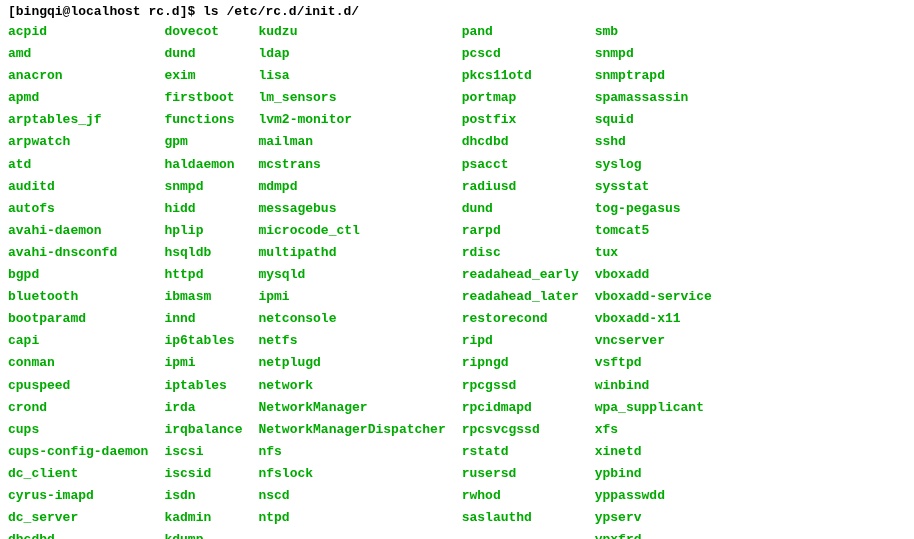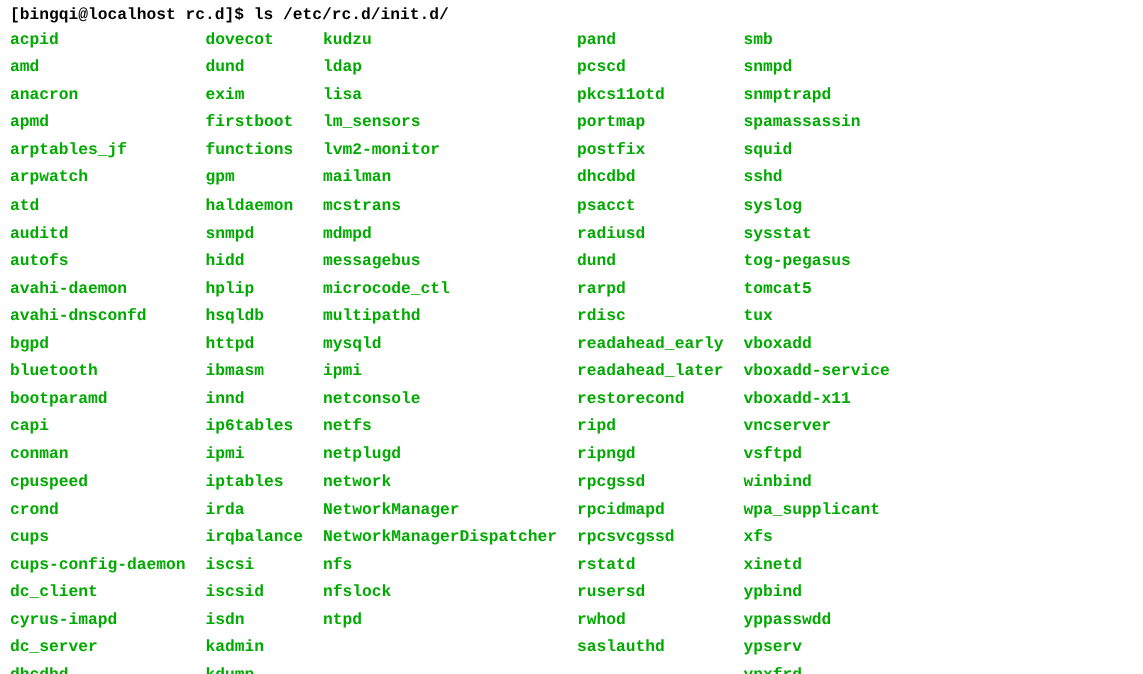--- a/index.html
+++ b/index.html
@@ -108,20 +108,21 @@
       <span class="entry">mysqld</span>
       <span class="entry">ipmi</span>
       <span class="entry">netconsole</span>
       <span class="entry">netfs</span>
       <span class="entry">netplugd</span>
       <span class="entry">network</span>
       <span class="entry">NetworkManager</span>
       <span class="entry">NetworkManagerDispatcher</span>
       <span class="entry">nfs</span>
       <span class="entry">nfslock</span>
+      <span class="entry">nscd</span>
       <span class="entry">ntpd</span>
     </div>
   <div class="col">
       <span class="entry">pand</span>
       <span class="entry">pcscd</span>
       <span class="entry">pkcs11otd</span>
       <span class="entry">portmap</span>
       <span class="entry">postfix</span>
       <span class="entry">dhcdbd</span>
       <span class="entry">psacct</span>

